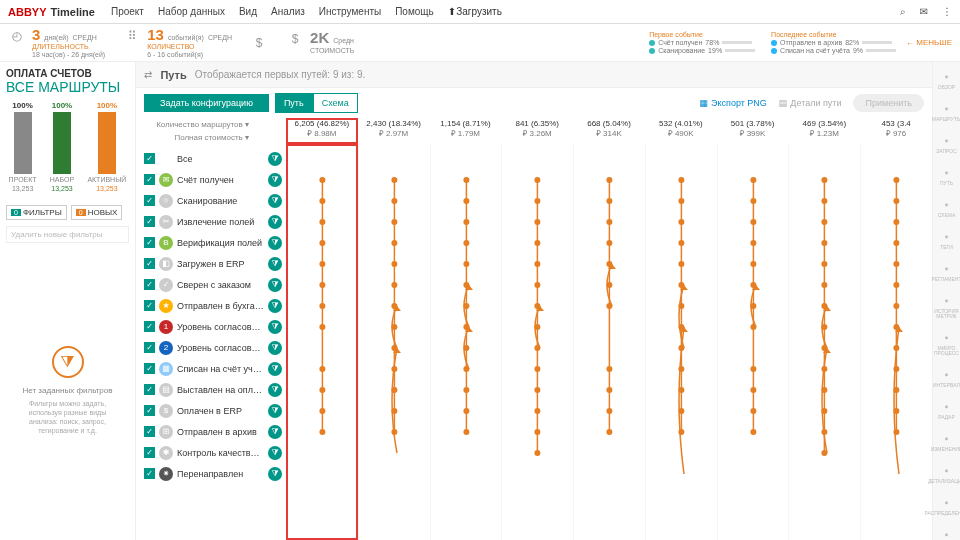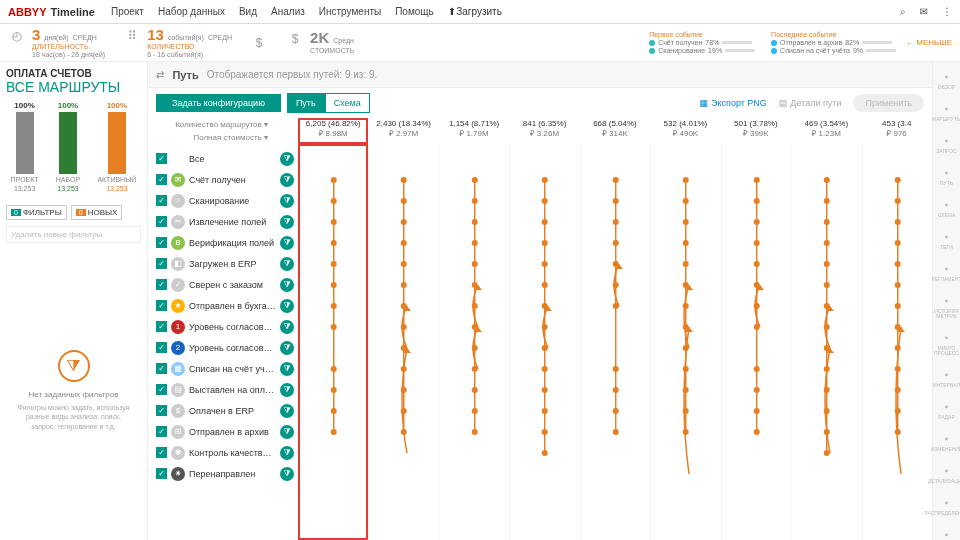--- a/index.html
+++ b/index.html
@@ -21,21 +21,21 @@
 .metric-body{display:flex;flex-direction:column;line-height:1.1}
 .metric-head{display:flex;align-items:baseline;gap:4px}
 .events-box{margin-left:auto;display:flex;gap:16px;font-size:7px}
 .ev-col{display:flex;flex-direction:column;gap:1px}
 .ev-title{color:#e67e22;font-size:7px}
 .ev-row{display:flex;align-items:center;gap:3px;color:#777}
 .ev-dot{width:6px;height:6px;border-radius:50%;background:#3bb;}
 .ev-bar{width:30px;height:3px;background:#ddd}
 .less{color:#e67e22;font-size:8px;cursor:pointer;margin-left:10px}
 .main{display:flex;height:478px}
-.sidebar{width:148px;border-right:1px solid #eee;padding:6px;display:flex;flex-direction:column;background:#fff}
+.sidebar{width:136px;border-right:1px solid #eee;padding:6px;display:flex;flex-direction:column;background:#fff}
 .proj-title{font-size:10px;font-weight:bold;color:#333}
 .proj-sub{font-size:14px;color:#009688;margin-bottom:6px}
 .bars{display:flex;gap:8px;justify-content:space-around;margin-bottom:6px;height:98px;align-items:flex-start}
 .bar-col{display:flex;flex-direction:column;align-items:center;gap:2px}
 .bar-pct{font-size:8px;font-weight:bold}
 .bar{width:18px}
 .bar-lbl{font-size:7px;color:#888}
 .bar-num{font-size:7px}
 .filter-btns{display:flex;gap:4px;margin-bottom:6px}
 .fbtn{font-size:8px;padding:2px 4px;border:1px solid #ccc;background:#fff;display:flex;align-items:center;gap:2px}
@@ -226,21 +226,21 @@
         <div class="bg-item bg-active">Путь</div>
         <div class="bg-item bg-inactive">Схема</div>
       </div>
       <div class="right-controls">
         <span class="link">▦ <span>Экспорт PNG</span></span>
         <span class="link" style="color:#aaa">▤ <span>Детали пути</span></span>
         <span class="apply">Применить</span>
       </div>
     </div>
     <div style="display:flex">
-      <div style="width:150px;padding-right:14px">
+      <div style="width:150px;padding-right:21px">
         <div class="selector-row">
             <span class="sel-label">Количество маршрутов ▾</span>
           </div>
         <div class="selector-row">
             <span class="sel-label">Полная стоимость ▾</span>
           </div>
       </div>
       <div id="col-heads" style="display:flex;flex:1">
           <div style="flex:1;min-width:68px;text-align:center;font-size:8px;line-height:1.3;padding:1px 0;outline:2px solid #e53935;outline-offset:-2px">
             <div style="color:#333">6,205 (46.82%)</div>

